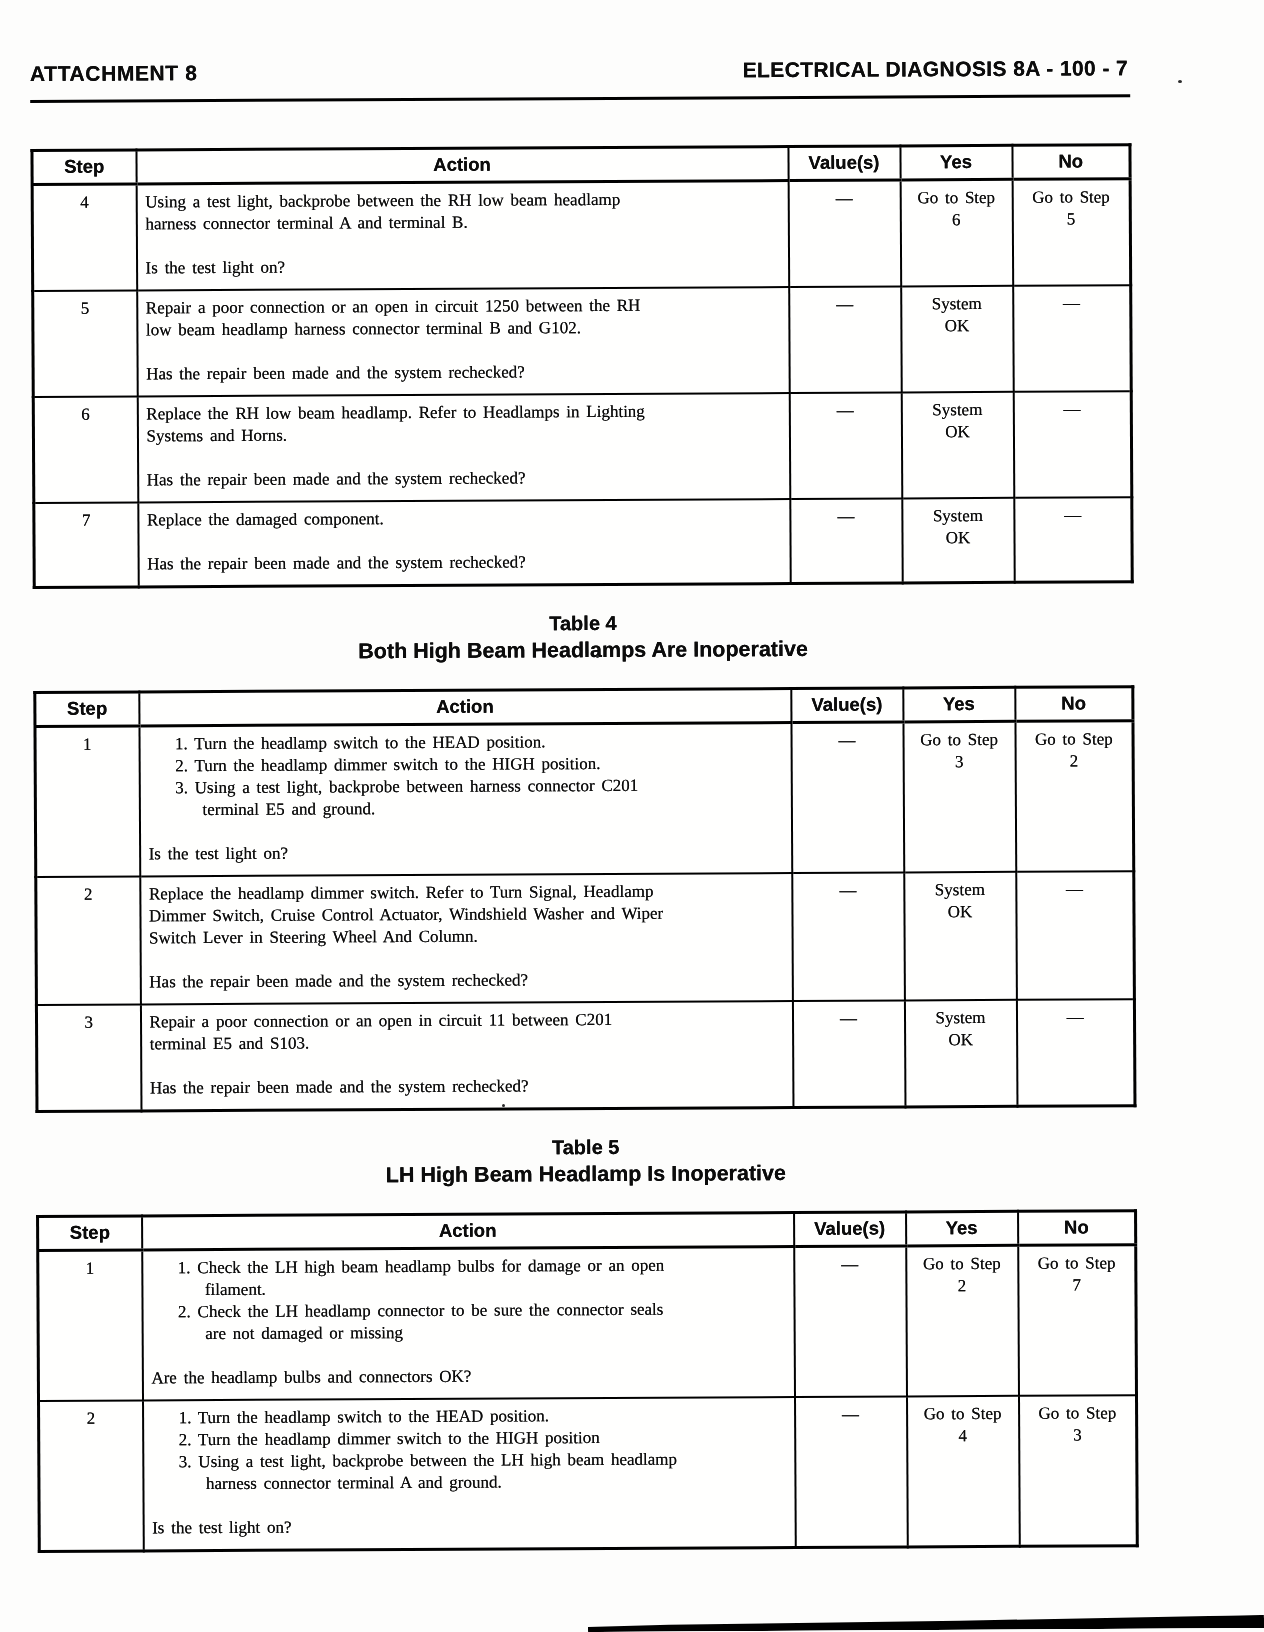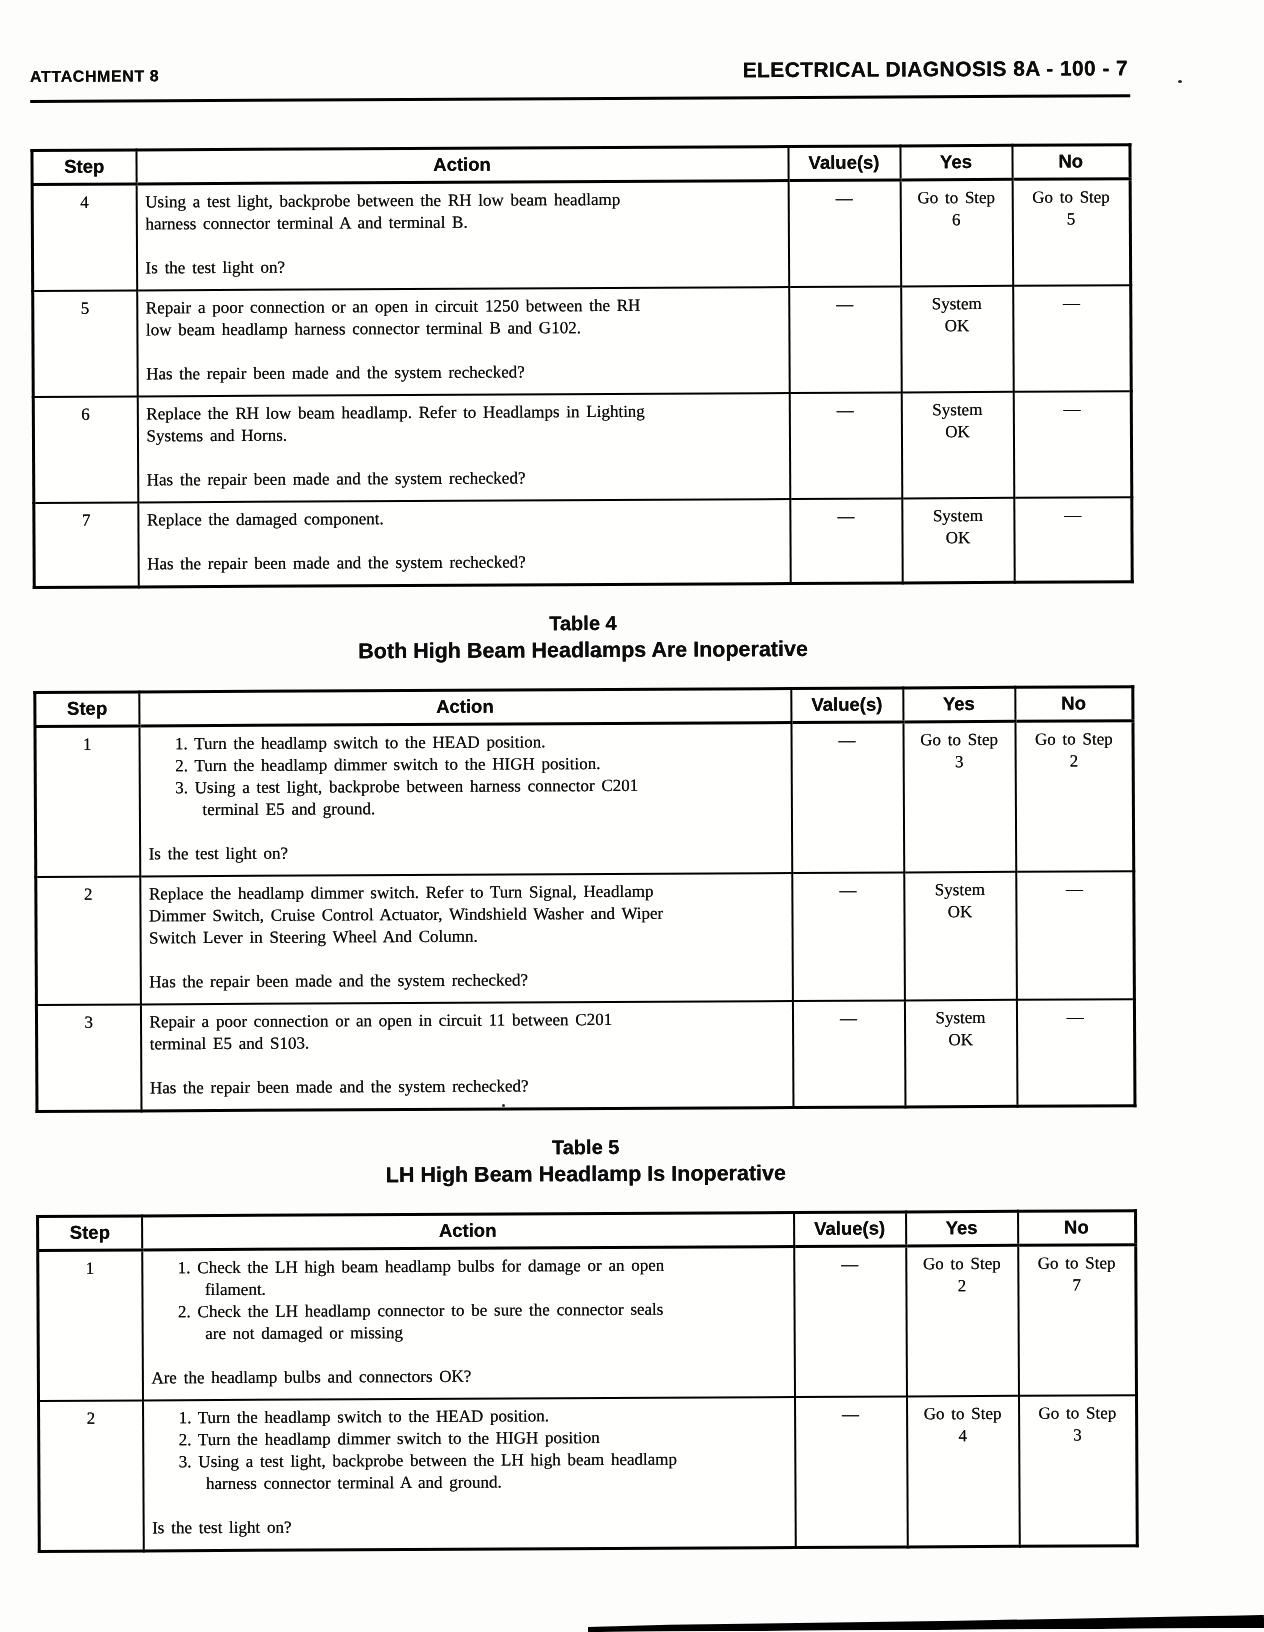--- a/index.html
+++ b/index.html
@@ -10,21 +10,21 @@
     color:#0c0c0c;
   }
   .sheet { position:relative; width:1264px; height:1632px; background:#fdfdfc; }
   .content {
     position:absolute; left:30px; top:62px; width:1100px;
     transform:rotate(-0.3deg); transform-origin:left top;
   }
   
   .pagehead { display:flex; justify-content:space-between; align-items:flex-end;
     font-family:"Liberation Sans", sans-serif; font-weight:bold; }
-  .ph-left  { font-size:16px; letter-spacing:.6px; text-shadow:0 0 .6px #000; }
+  .ph-left  { font-size:21px; letter-spacing:.6px; text-shadow:0 0 .6px #000; }
   .ph-right { font-size:21px; letter-spacing:.4px; padding-right:2px; text-shadow:0 0 .6px #000; }
   .pagehead-rule { border-bottom:3px solid #000; margin-top:14px; }
 
   
   .tables { margin-top:46px; }
   .tbl-block { margin:0; }
   .tbl-title { text-align:center; font-family:"Liberation Sans", sans-serif;
     font-weight:bold; margin:24px 0 24px; line-height:27px; text-shadow:0 0 .6px #000; }
   .t1 { font-size:20px; }
   .t2 { font-size:21.5px; }

